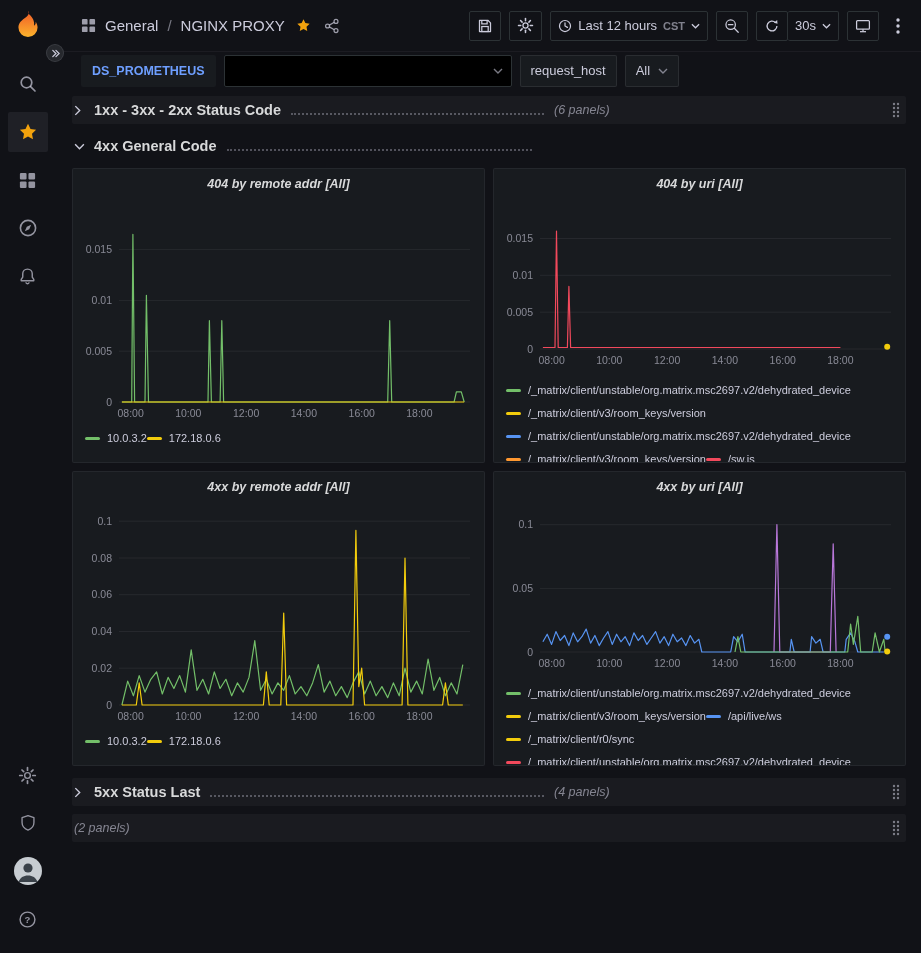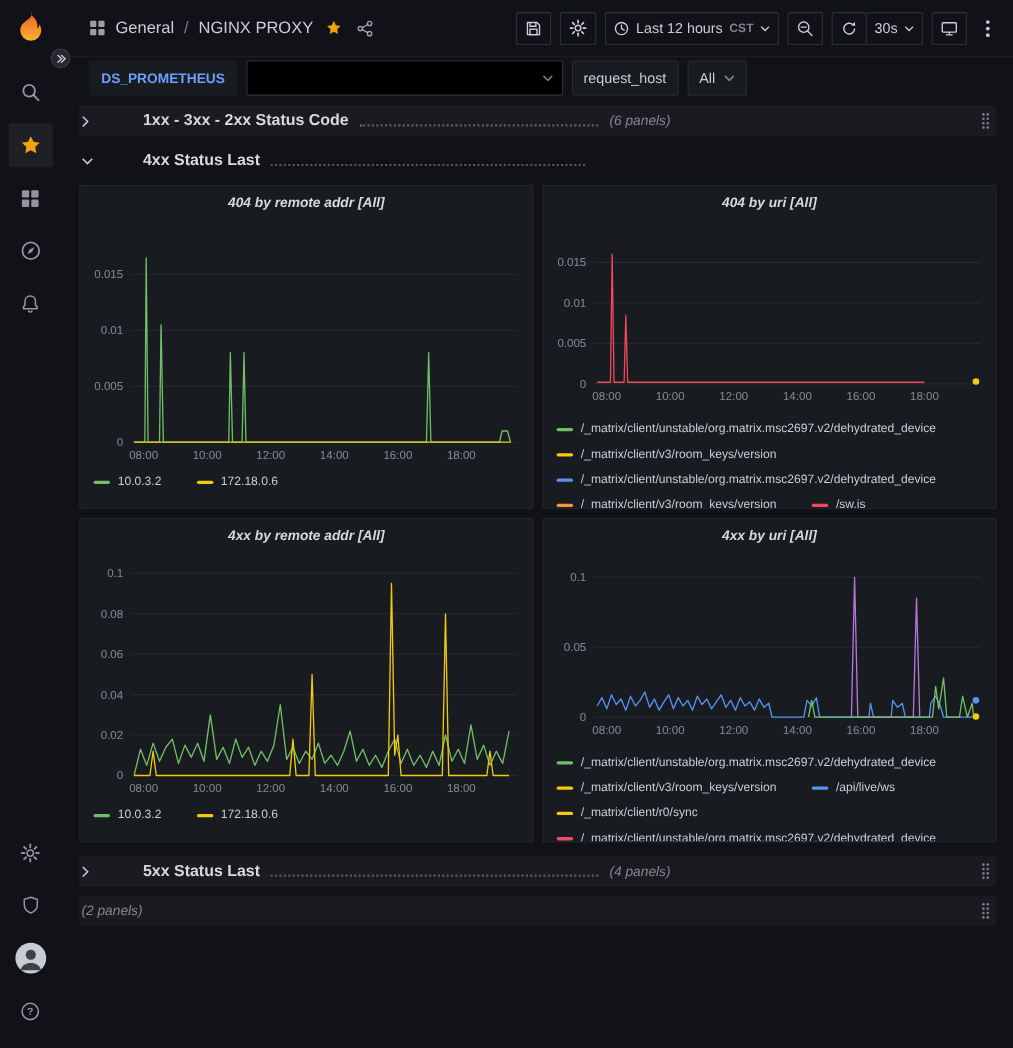--- a/index.html
+++ b/index.html
@@ -65,36 +65,36 @@
     display:flex; align-items:center; justify-content:flex-end; padding:0 8px; cursor:pointer;
   }
 
   
   .dashboard { padding:7px 15px 0 17px; }
   .row-head { height:28px; display:flex; align-items:center; margin-bottom:8px; border-radius:2px; padding:0 5px 0 2px; cursor:pointer; }
   .row-head.collapsed { background:rgba(204,204,220,.05); }
   .row-left { display:flex; align-items:center; flex:0 0 480px; }
   .row-head.expanded .row-left { flex-basis:468px; }
   .row-chevron { width:16px; display:flex; color:#ccccdc; margin-right:4px; }
-  .row-title { font-size:14.5px; font-weight:700; color:#d8d9da; white-space:nowrap;margin-left:36px; }
+  .row-title { font-size:14.5px; font-weight:700; color:#d8d9da; white-space:nowrap; }
   .dots { flex:1; margin:0 10px; border-bottom:2px dotted rgba(204,204,220,.35); transform:translateY(4px); }
   .row-count { font-size:12.5px; font-style:italic; color:rgba(204,204,220,.6); white-space:nowrap; }
   .drag { margin-left:auto; opacity:.55; cursor:grab; display:flex; }
 
   .grid { display:grid; grid-template-columns:413px 413px; gap:8px; margin-bottom:12px; }
   .panel {
     height:295px; background:#181b1f; border:1px solid rgba(204,204,220,.07); border-radius:2px;
     display:flex; flex-direction:column; overflow:hidden;
   }
   .panel-title { height:30px; flex:0 0 30px; display:flex; align-items:center; justify-content:center;
     font-size:12.5px; font-weight:600; color:#d8d9da; cursor:pointer;font-style:italic; }
   .chart { height:225px; flex:0 0 225px; }
   .panel.tall .chart { height:172px; flex-basis:172px; }
   .legend {
-    flex:1; padding:4px 10px 0 12px; display:flex; flex-wrap:wrap; column-gap:32px;
+    flex:1; padding:4px 10px 0 12px; display:flex; flex-wrap:wrap; column-gap:0;
     overflow:hidden; align-content:flex-start; font-size:11px; color:#ccccdc; line-height:21px;
   }
   .panel.tall .legend { padding-top:8px; line-height:23px; }
   .legend-item { display:inline-flex; align-items:center; white-space:nowrap; cursor:pointer; }
   .legend-item i { display:inline-block; width:15px; height:3px; border-radius:2px; margin-right:7px; flex:0 0 15px; }
   svg text.tick { font-size:10.5px; fill:rgba(204,204,220,.62); font-family:"Liberation Sans", sans-serif; }
 </style>
 </head>
 <body>
 
@@ -352,21 +352,21 @@
       </span>
     </div>
 
     <div class="row-head expanded">
       <div class="row-left">
         <span class="row-chevron">
           <svg viewBox="0 0 12 8" width="11" height="7">
               <polyline points="1,1.5 6,6.5 11,1.5" fill="none" stroke="currentColor" stroke-width="1.6"></polyline>
             </svg>
         </span>
-        <span class="row-title">4xx Status Last</span>
+        <span class="row-title">4xx General Code</span>
         <span class="dots"></span>
       </div>
     </div>
 
     <div class="grid">
 
       <section class="panel">
         <div class="panel-title">404 by remote addr [All]</div>
         <div class="chart">
             <svg width="411" height="225">

